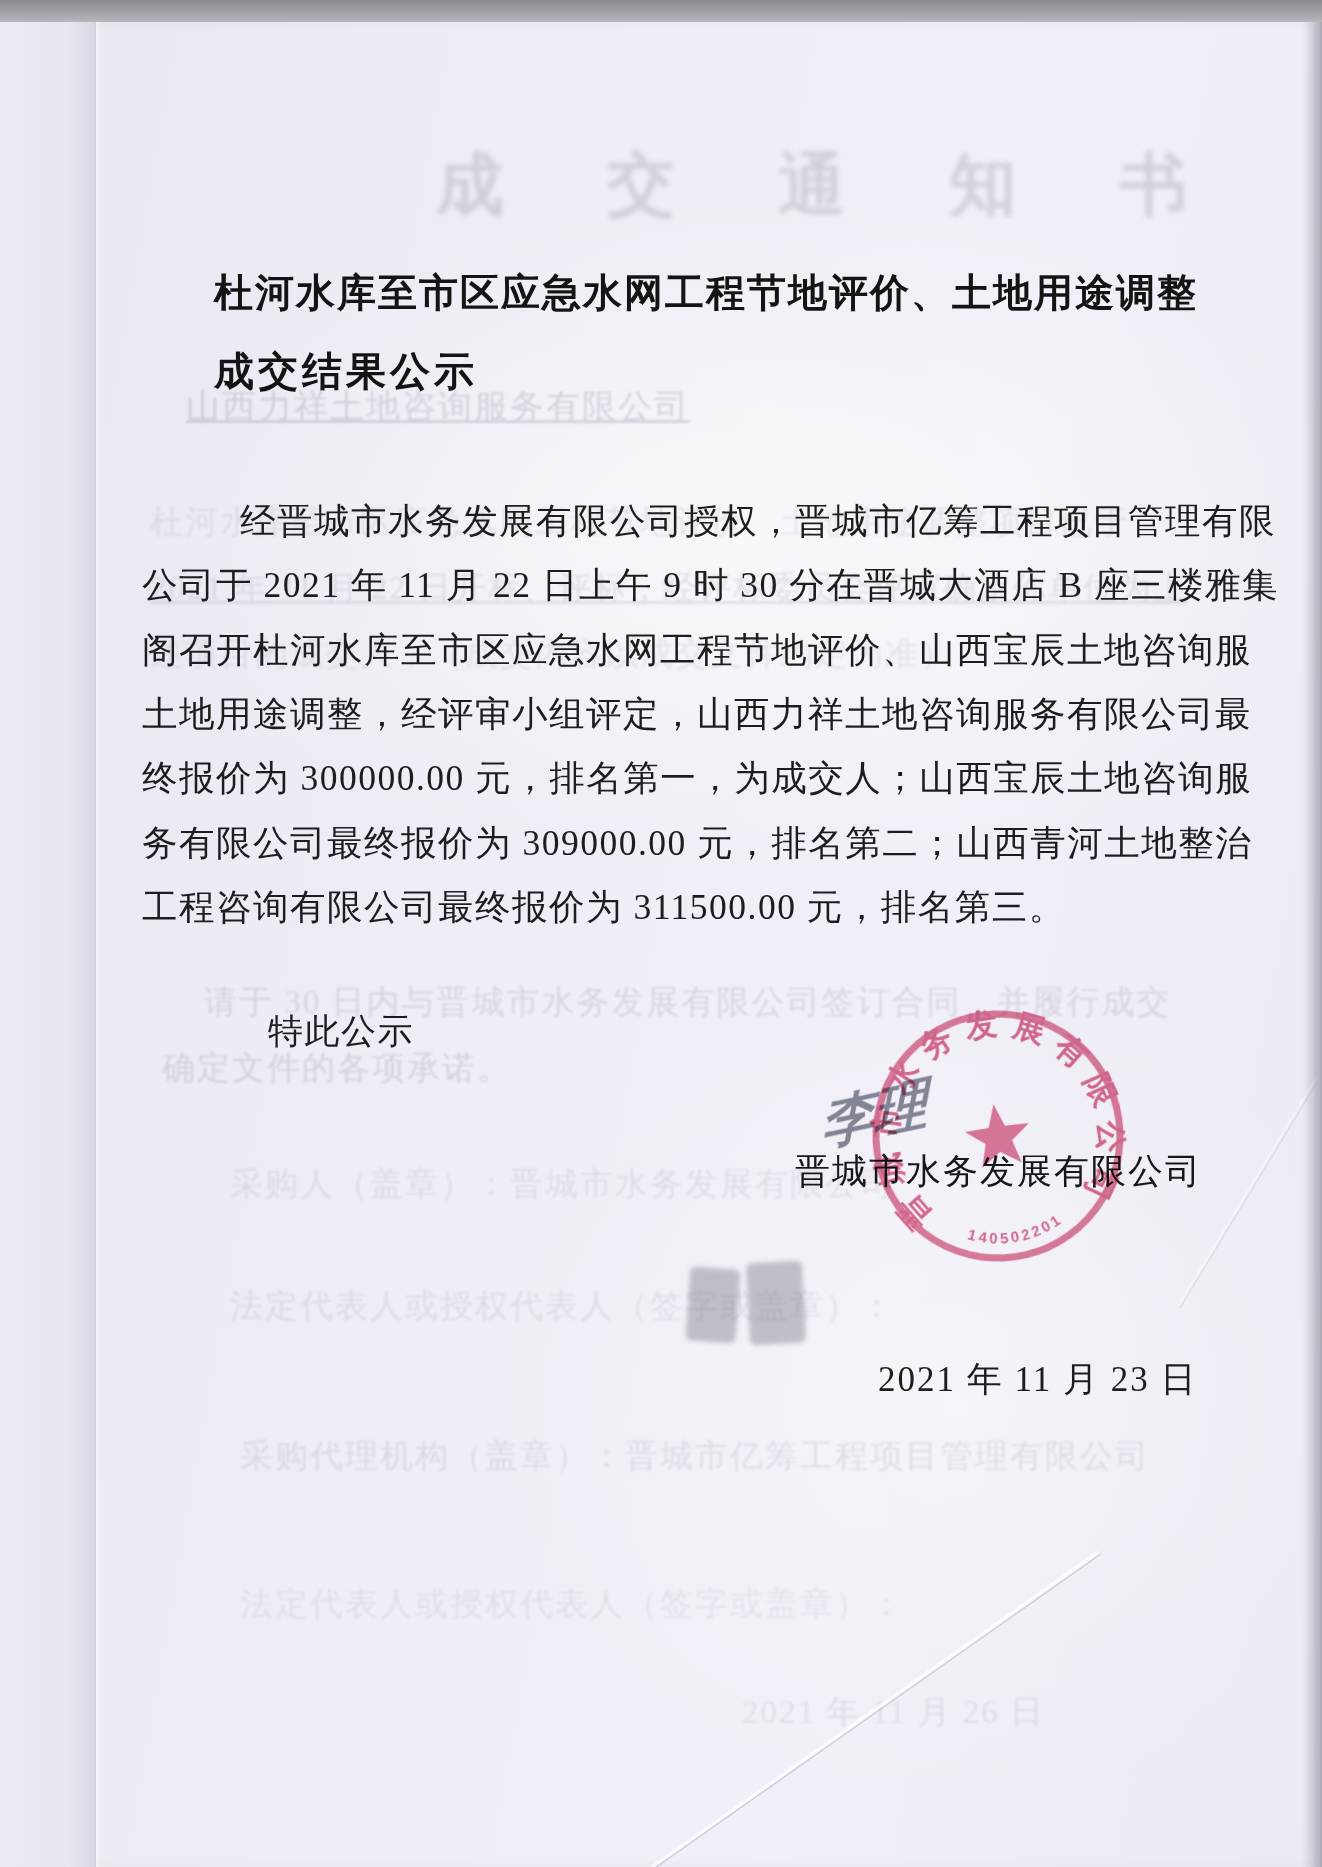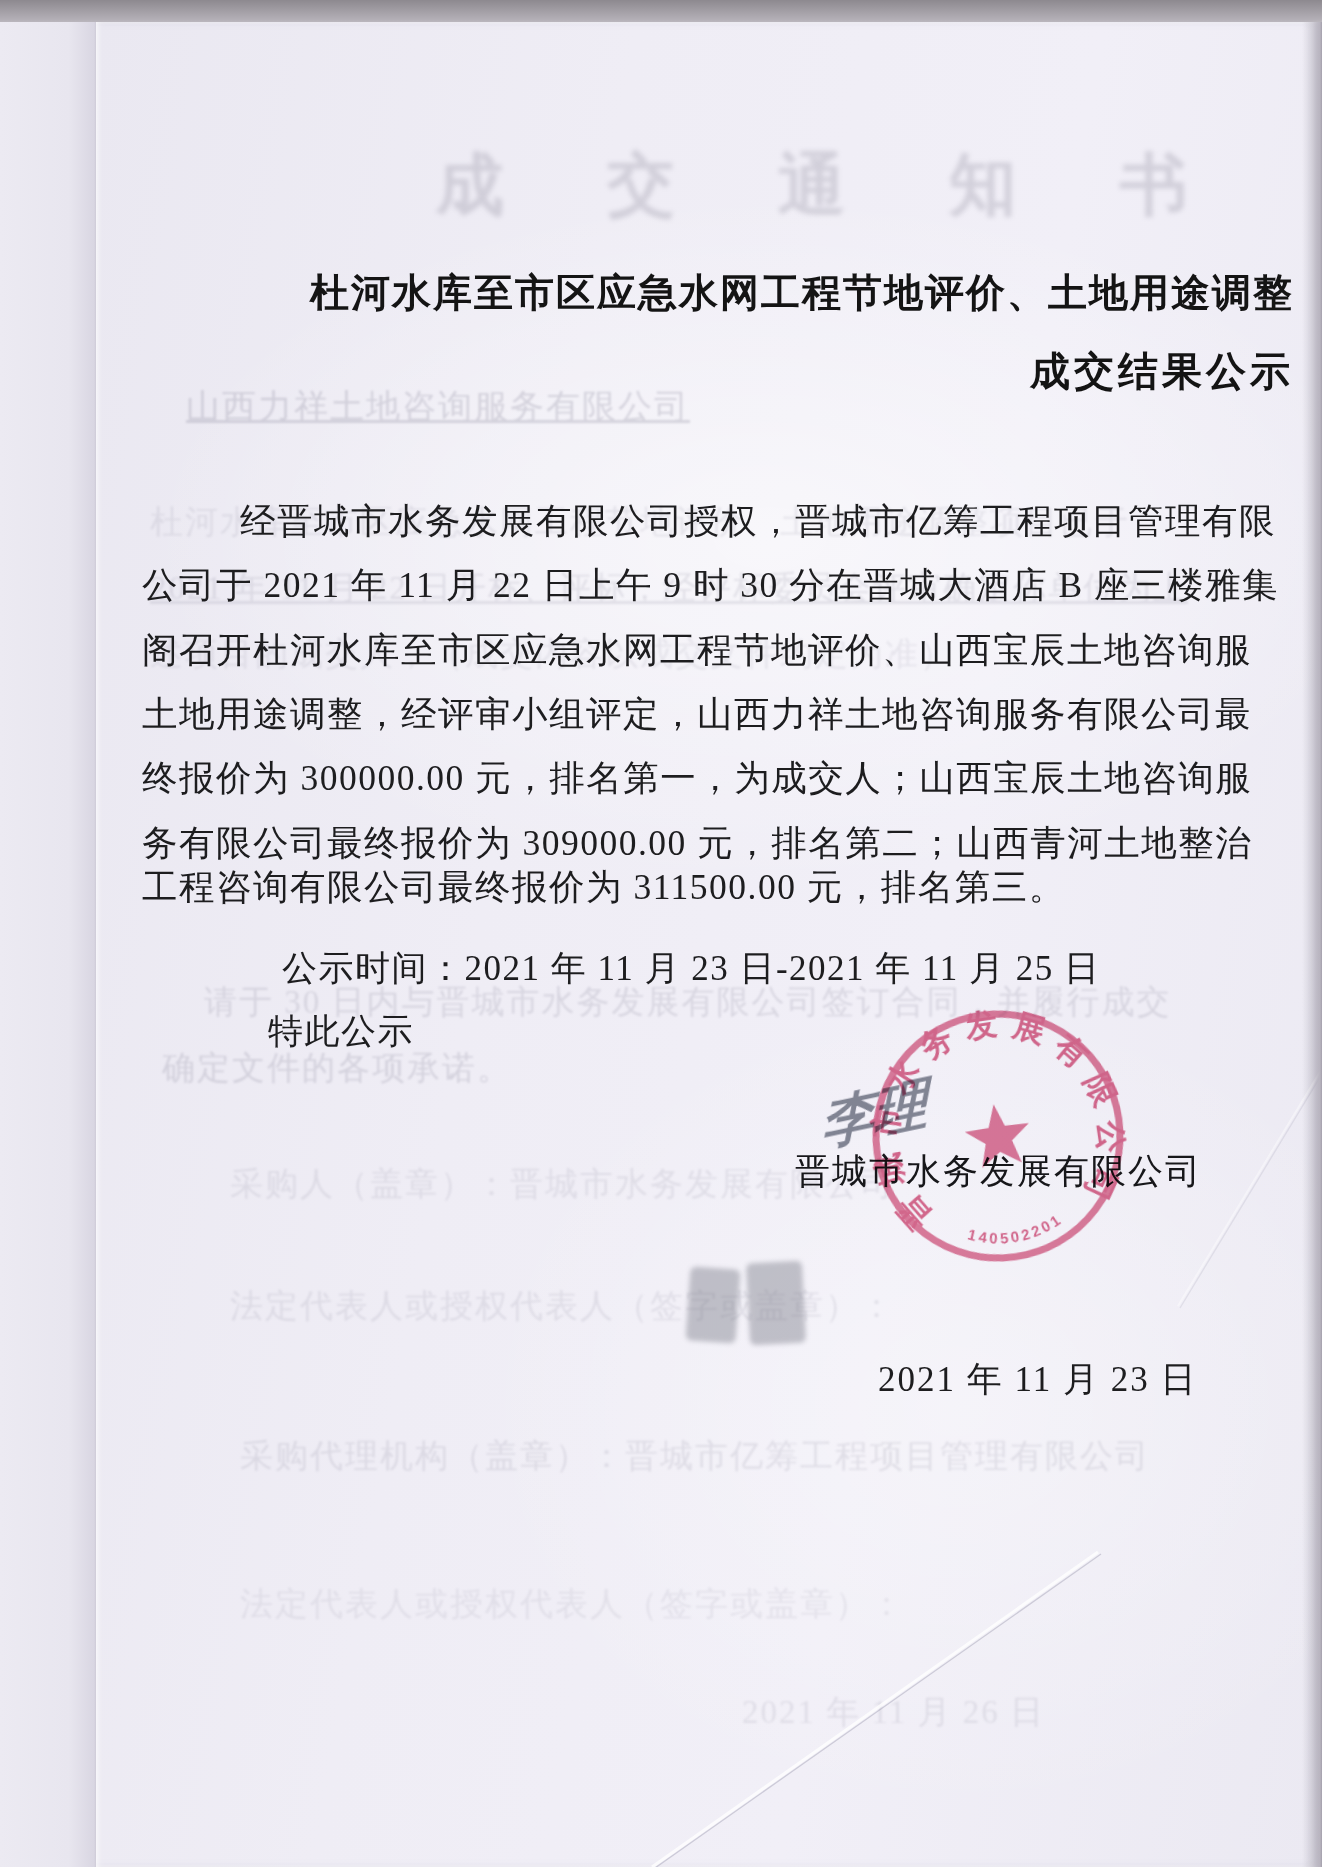--- a/index.html
+++ b/index.html
@@ -20,21 +20,21 @@
           linear-gradient(100deg,#eae8f1 0%,#efedf5 35%,#f1eff7 65%,#ebe9f2 100%);
         box-shadow:inset 3px 0 6px -2px rgba(255,255,255,.9), inset -10px 0 14px -8px rgba(120,116,134,.55);}
   .right-band{position:absolute;right:0;top:0;width:20px;height:100%;
         background:linear-gradient(90deg,rgba(150,146,158,0) 0%,rgba(150,146,158,.28) 55%,#b9b5c0 90%,#a39fab 100%);}
 
   
   .abs{position:absolute;white-space:nowrap;}
   .ghost{color:#8f8da0;filter:blur(1.2px);font-family:"Liberation Serif",serif;}
   .ghost-header{font-family:"Liberation Sans",sans-serif;font-weight:700;
         font-size:68px;letter-spacing:42px;color:#7d7a8c;opacity:.26;filter:blur(2.5px);}
-  .title{left:118px;width:1080px;text-align:right;font-family:Liberation Mono, monospace;
+  .title{left:118px;width:1080px;text-align:left;font-family:Liberation Mono, monospace;
         font-weight:700;color:#141414;}
   .title1{top:244px;font-size:39px;letter-spacing:2px;}
   .title2{top:322px;font-size:40px;letter-spacing:4px;}
   .body-line{left:46px;top:0;font-size:35.5px;color:#1d1d1f;letter-spacing:1.5px;}
   .body-wrap{position:absolute;left:0;top:464px;width:1226px;}
   .body-wrap .body-line{position:absolute;margin-top:12px;}
   .indent{padding-left:98px;}
   .para-line{font-size:35px;color:#1d1d1f;letter-spacing:1.5px;}
   .signer{font-size:35px;color:#17171a;letter-spacing:2px;}
   .datefs{font-size:35px;color:#1d1d1f;letter-spacing:2px;}
@@ -81,24 +81,23 @@
     <div class="abs title title1">杜河水库至市区应急水网工程节地评价、土地用途调整</div>
     <div class="abs title title2">成交结果公示</div>
 
     <div class="body-wrap">
       <div class="body-line indent" style="top:0px;">经晋城市水务发展有限公司授权，晋城市亿筹工程项目管理有限</div>
       <div class="body-line" style="top:64px;">公司于 2021 年 11 月 22 日上午 9 时 30 分在晋城大酒店 B 座三楼雅集</div>
       <div class="body-line" style="top:129px;">阁召开杜河水库至市区应急水网工程节地评价、山西宝辰土地咨询服</div>
       <div class="body-line" style="top:193px;">土地用途调整，经评审小组评定，山西力祥土地咨询服务有限公司最</div>
       <div class="body-line" style="top:257px;">终报价为 300000.00 元，排名第一，为成交人；山西宝辰土地咨询服</div>
       <div class="body-line" style="top:322px;">务有限公司最终报价为 309000.00 元，排名第二；山西青河土地整治</div>
-      <div class="body-line" style="top:366px;">工程咨询有限公司最终报价为 311500.00 元，排名第三。</div>
+      <div class="body-line" style="top:386px;">工程咨询有限公司最终报价为 311500.00 元，排名第三。</div>
     </div>
 
-    <div class="abs para-line" style="left:186px;top:923px;">公示时间：2021 年 11 月 23 日-2021 年 11 月 25 日</div>
     <div class="abs para-line" style="left:172px;top:986px;">特此公示</div>
 
     <div class="abs signer" style="left:699px;top:1126px;">晋城市水务发展有限公司</div>
     <div class="abs datefs" style="left:782px;top:1334px;">2021 年 11 月 23 日</div>
 
     <svg class="seal" viewBox="0 0 280 280">
       <defs>
         <path id="arcTop" d="M 65 210 A 102 102 0 1 1 215 210" fill="none"></path>
         <path id="arcBottom" d="M 86 233 A 108 108 0 0 0 194 233" fill="none"></path>
       </defs>

